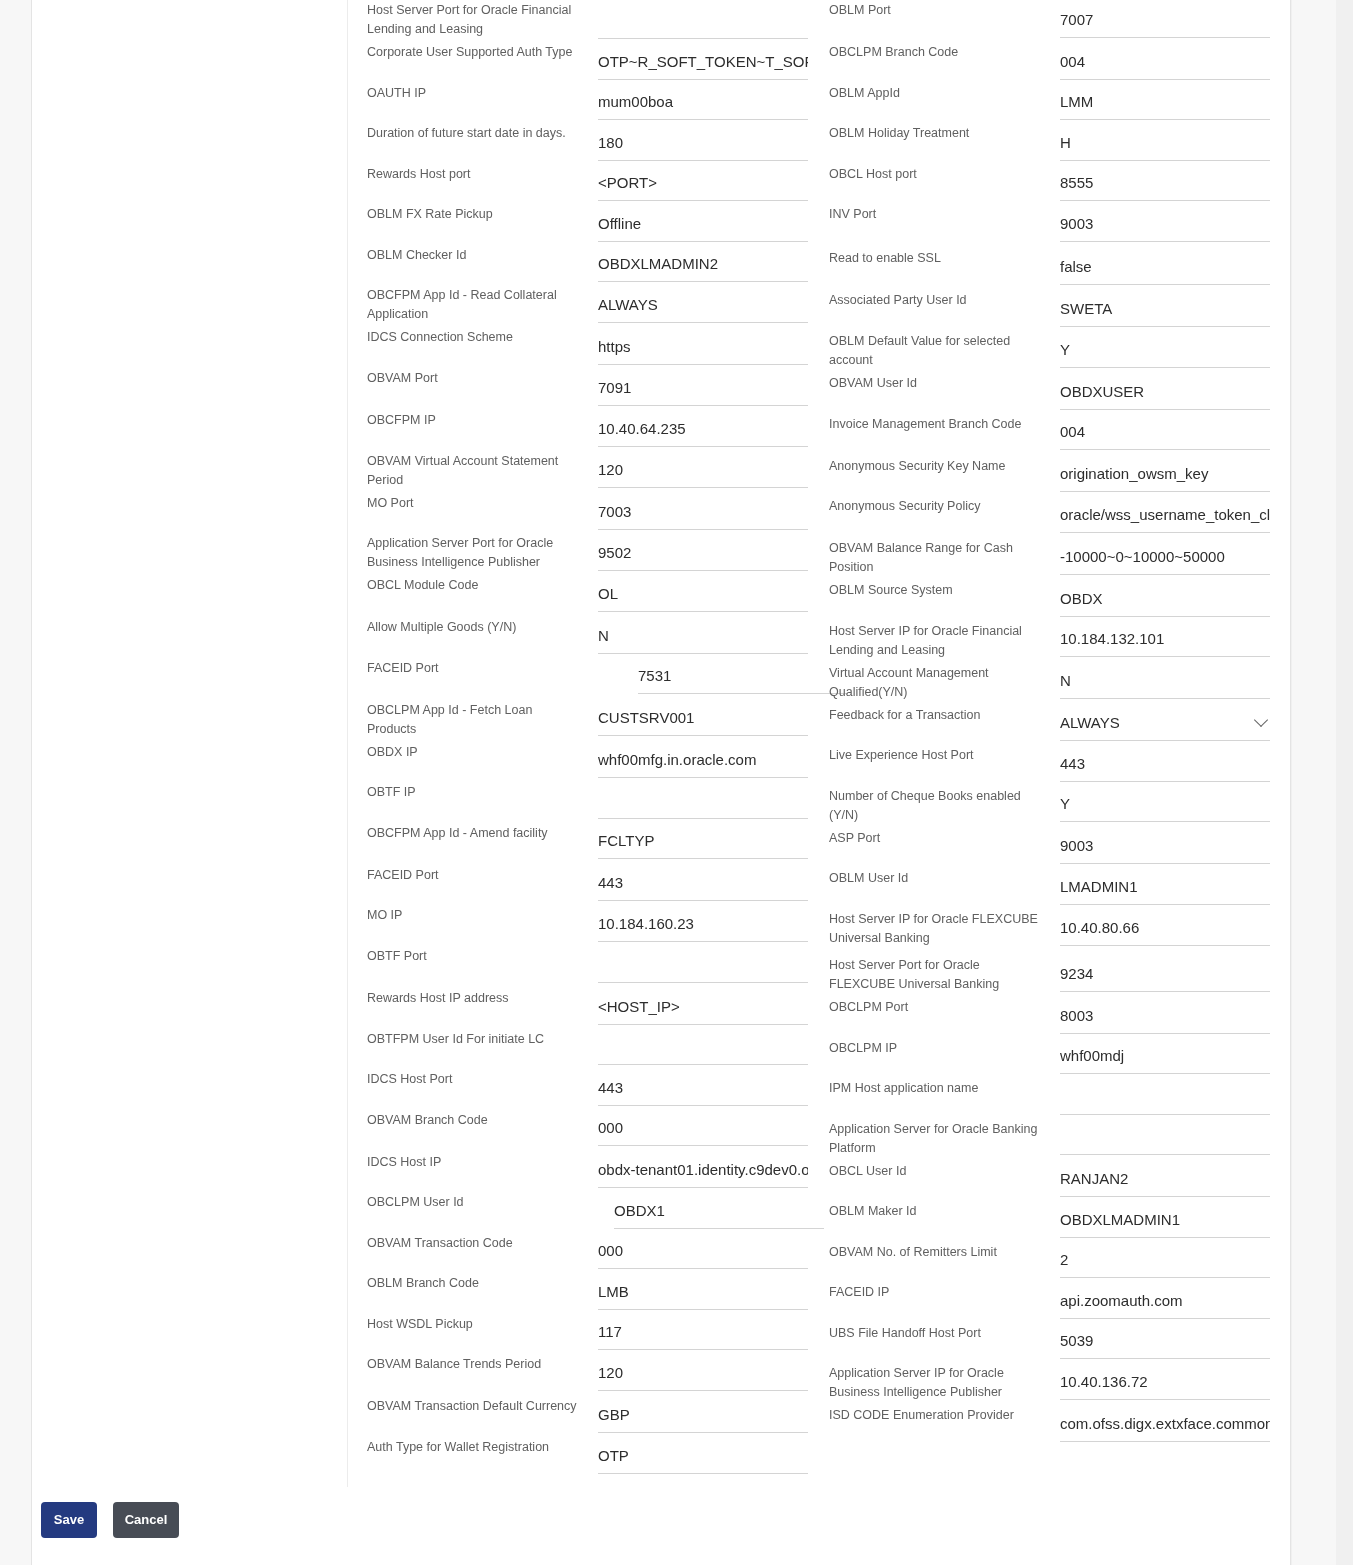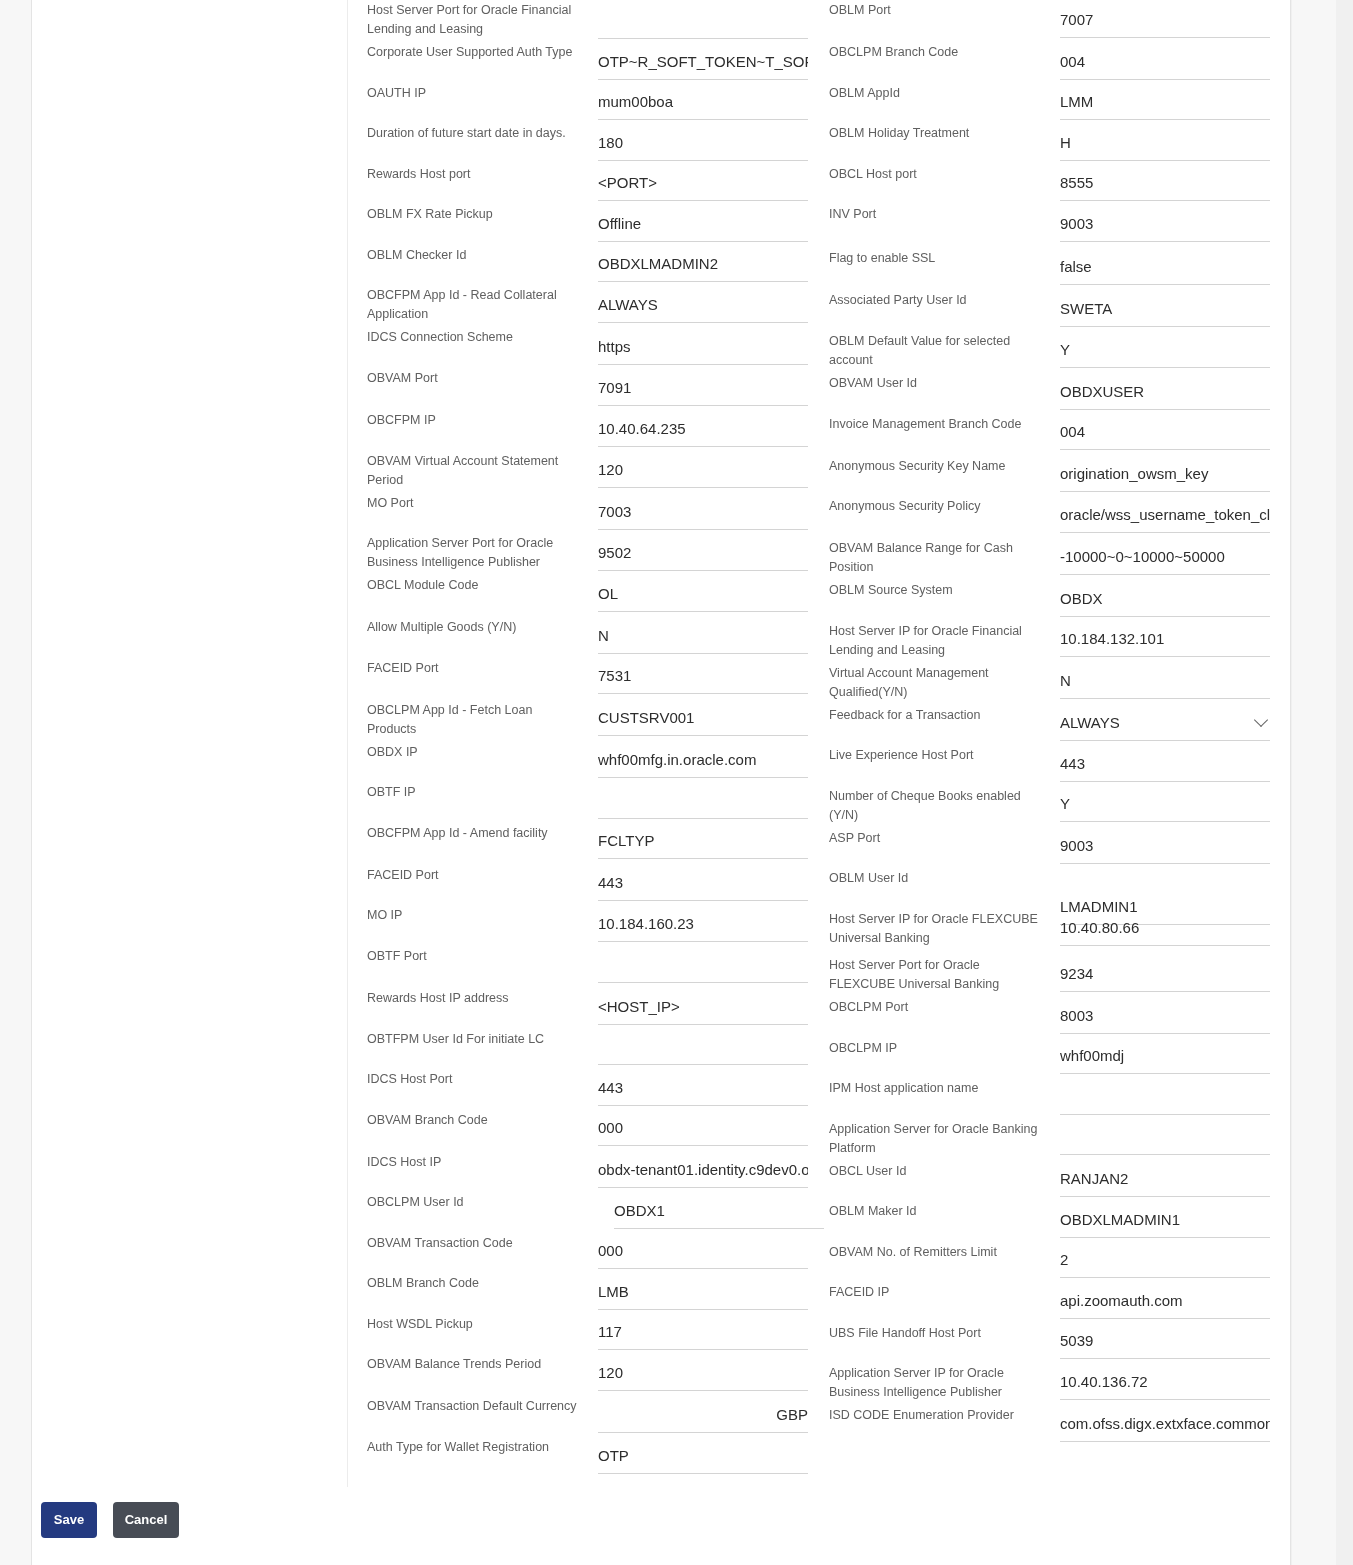--- a/index.html
+++ b/index.html
@@ -111,21 +111,21 @@
     <div class="field" style="left: 367px; top: 576px;">
       <div class="lbl">OBCL Module Code</div>
       <div class="inp" style="top: -4px;"><span>OL</span></div>
     </div>
     <div class="field" style="left: 367px; top: 618px;">
       <div class="lbl">Allow Multiple Goods (Y/N)</div>
       <div class="inp" style="top: -4px;"><span>N</span></div>
     </div>
     <div class="field" style="left: 367px; top: 659px;">
       <div class="lbl">FACEID Port</div>
-      <div class="inp" style="top: -5px;"><span>7531</span></div>
+      <div class="inp" style="top: -5px; margin-left: 40px;"><span>7531</span></div>
     </div>
     <div class="field" style="left: 367px; top: 701px;">
       <div class="lbl">OBCLPM App Id - Fetch Loan Products</div>
       <div class="inp" style="top: -5px;"><span>CUSTSRV001</span></div>
     </div>
     <div class="field" style="left: 367px; top: 743px;">
       <div class="lbl">OBDX IP</div>
       <div class="inp" style="top: -5px;"><span>whf00mfg.in.oracle.com</span></div>
     </div>
     <div class="field" style="left: 367px; top: 783px;">
@@ -183,21 +183,21 @@
     <div class="field" style="left: 367px; top: 1315px;">
       <div class="lbl">Host WSDL Pickup</div>
       <div class="inp" style="top: -5px;"><span>117</span></div>
     </div>
     <div class="field" style="left: 367px; top: 1355px;">
       <div class="lbl">OBVAM Balance Trends Period</div>
       <div class="inp" style="top: -4px;"><span>120</span></div>
     </div>
     <div class="field" style="left: 367px; top: 1397px;">
       <div class="lbl">OBVAM Transaction Default Currency</div>
-      <div class="inp" style="top: -4px; text-align: right;"><span>GBP</span></div>
+      <div class="inp" style="top: -4px;"><span>GBP</span></div>
     </div>
     <div class="field" style="left: 367px; top: 1438px;">
       <div class="lbl">Auth Type for Wallet Registration</div>
       <div class="inp" style="top: -4px;"><span>OTP</span></div>
     </div>
   </div>
 <div id="right-col">
     <div class="field right" style="left: 829px; top: 1px;">
       <div class="lbl">OBLM Port</div>
       <div class="inp" style="top: -3px;"><span>7007</span></div>
@@ -216,21 +216,21 @@
     </div>
     <div class="field right" style="left: 829px; top: 165px;">
       <div class="lbl">OBCL Host port</div>
       <div class="inp" style="top: -4px;"><span>8555</span></div>
     </div>
     <div class="field right" style="left: 829px; top: 205px;">
       <div class="lbl">INV Port</div>
       <div class="inp" style="top: -3px;"><span>9003</span></div>
     </div>
     <div class="field right" style="left: 829px; top: 249px;">
-      <div class="lbl">Flag to enable SSL</div>
+      <div class="lbl">Read to enable SSL</div>
       <div class="inp" style="top: -4px;"><span>false</span></div>
     </div>
     <div class="field right" style="left: 829px; top: 291px;">
       <div class="lbl">Associated Party User Id</div>
       <div class="inp" style="top: -4px;"><span>SWETA</span></div>
     </div>
     <div class="field right" style="left: 829px; top: 332px;">
       <div class="lbl">OBLM Default Value for selected account</div>
       <div class="inp" style="top: -4px;"><span>Y</span></div>
     </div>
@@ -277,21 +277,21 @@
     <div class="field right" style="left: 829px; top: 787px;">
       <div class="lbl">Number of Cheque Books enabled (Y/N)</div>
       <div class="inp" style="top: -5px;"><span>Y</span></div>
     </div>
     <div class="field right" style="left: 829px; top: 829px;">
       <div class="lbl">ASP Port</div>
       <div class="inp" style="top: -5px;"><span>9003</span></div>
     </div>
     <div class="field right" style="left: 829px; top: 869px;">
       <div class="lbl">OBLM User Id</div>
-      <div class="inp" style="top: -4px; margin-top: 20px;"><span>LMADMIN1</span></div>
+      <div class="inp" style="top: -4px;"><span>LMADMIN1</span></div>
     </div>
     <div class="field right" style="left: 829px; top: 910px;">
       <div class="lbl">Host Server IP for Oracle FLEXCUBE Universal Banking</div>
       <div class="inp" style="top: -4px;"><span>10.40.80.66</span></div>
     </div>
     <div class="field right" style="left: 829px; top: 956px;">
       <div class="lbl">Host Server Port for Oracle FLEXCUBE Universal Banking</div>
       <div class="inp" style="top: -4px;"><span>9234</span></div>
     </div>
     <div class="field right" style="left: 829px; top: 998px;">

